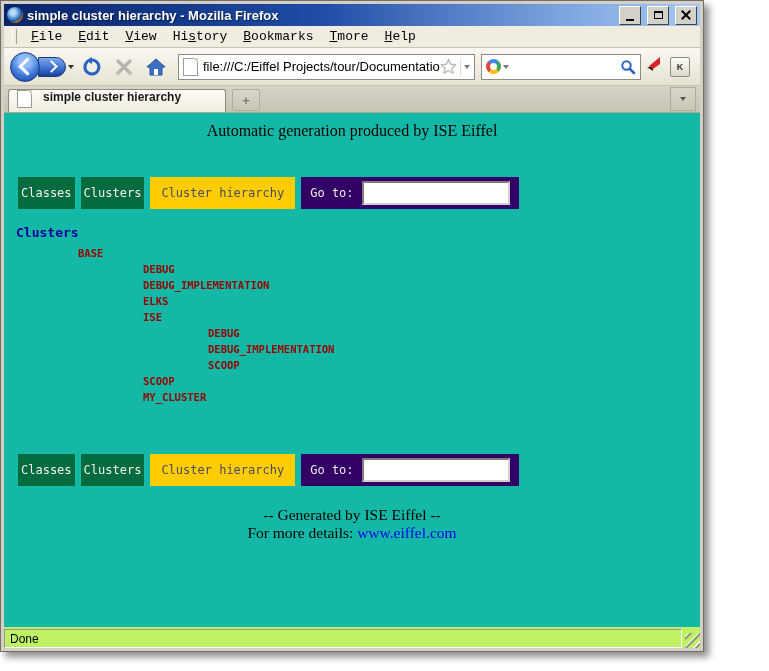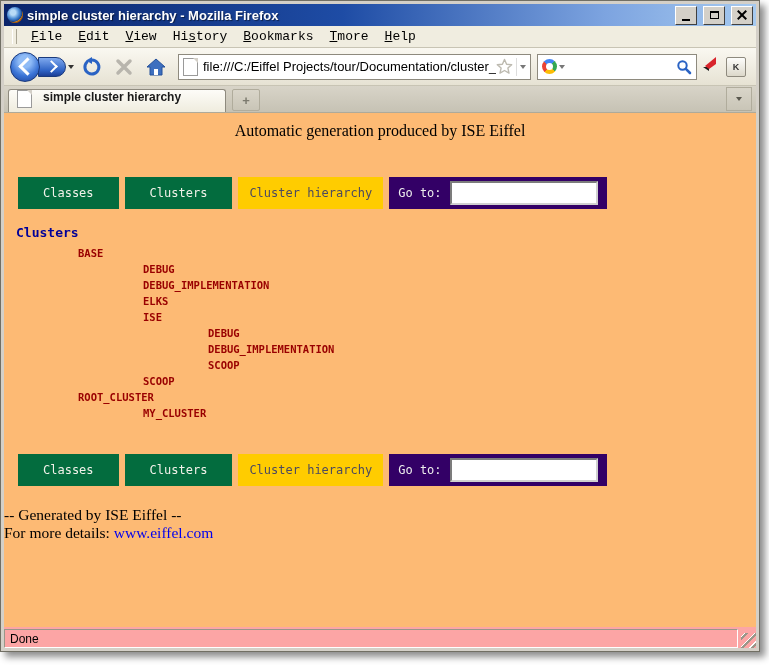--- a/index.html
+++ b/index.html
@@ -3,21 +3,21 @@
 <meta charset="utf-8">
 <style>
   html,body{margin:0;padding:0;}
   body{
     width:769px;height:671px;background:#ffffff;overflow:hidden;position:relative;
     font-family:"Liberation Sans", sans-serif;
     -webkit-font-smoothing:antialiased;
   }
   
   .window{
-    position:absolute;left:0;top:0;width:760px;height:652px;
+    position:absolute;left:0;top:0;width:704px;height:652px;
     background:#D4D0C8;border:1px solid #716F64;padding:3px;
     box-shadow:5px 5px 7px rgba(0,0,0,0.45);
     box-sizing:border-box;display:flex;flex-direction:column;
   }
   .titlebar{
     height:22px;flex:0 0 22px;display:flex;align-items:center;gap:4px;
     background:linear-gradient(to right,#0A246A 0%,#1E4CA5 45%,#7DA4E0 80%,#A6CAF0 100%);
     padding:0 3px;color:#fff;font-weight:bold;font-size:13px;
   }
   .ff-icon{width:16px;height:16px;border-radius:50%;flex:0 0 16px;
@@ -79,44 +79,44 @@
     display:flex;align-items:flex-start;gap:6px;padding:0 8px;box-sizing:border-box;
     font-size:12px;font-weight:bold;color:#1a1a1a;}
   .tab .label{white-space:nowrap;overflow:hidden;}
   .newtab{width:26px;height:20px;margin-left:6px;margin-bottom:1px;border:1px solid #b0ac9c;border-radius:2px;
     background:linear-gradient(#d9d5c9,#c9c5b7);color:#7c7a6e;font-size:13px;font-weight:bold;
     display:flex;align-items:center;justify-content:center;}
   .tab-dd{margin-left:auto;width:24px;height:22px;margin-bottom:1px;border:1px solid #b0ac9c;
     background:linear-gradient(#d9d5c9,#c9c5b7);display:flex;align-items:center;justify-content:center;}
   .tab-dd .dd-caret{border-top-color:#5a584e;}
   
-  .content{flex:1;background:#fdba74;position:relative;overflow:hidden;}
+  .content{flex:1;background:#14b8a6;position:relative;overflow:hidden;}
   .doc-header{position:absolute;top:9px;left:0;width:100%;text-align:center;
     font-family:"Liberation Serif", serif;font-size:16px;color:#000;}
   .btn-row{position:absolute;left:14px;display:flex;align-items:stretch;gap:6px;
     font-family:"DejaVu Sans Mono","Liberation Mono",monospace;font-size:12px;}
   .btn-row.row1{top:64px;} .btn-row.row2{top:341px;}
-  .navbtn{height:32px;display:flex;align-items:center;padding:0 25px;box-sizing:border-box;}
+  .navbtn{height:32px;display:flex;align-items:center;padding:0 3px;box-sizing:border-box;}
   .navbtn.green{background:#036C3E;color:#F2F2EA;}
   .navbtn.yellow{background:#FFCC00;color:#4C4A60;padding:0 11px;}
   .goto{background:#330066;color:#EDEDED;display:flex;align-items:center;padding:0 9px;gap:8px;height:32px;box-sizing:border-box;}
   .goto input{width:140px;height:20px;border:2px inset #d0d0d0;background:#fff;outline:none;
     font-family:"DejaVu Sans Mono","Liberation Mono",monospace;font-size:12px;padding:0 2px;}
   .section-title{position:absolute;top:112px;left:12px;
     font-family:"DejaVu Sans Mono","Liberation Mono",monospace;font-weight:bold;font-size:13px;color:#000099;}
   .tree{position:absolute;top:132px;left:12px;width:700px;
     font-family:"DejaVu Sans Mono","Liberation Mono",monospace;font-weight:bold;font-size:10.5px;color:#990000;}
   .tree-row{height:16px;line-height:16px;white-space:pre;}
   .lvl1{padding-left:62px;} .lvl2{padding-left:127px;} .lvl3{padding-left:192px;}
-  .footer{position:absolute;top:393px;left:0;width:100%;
+  .footer{position:absolute;top:393px;left:0;width:100%;text-align:center;
     font-family:"Liberation Serif", serif;font-size:15.5px;color:#000;}
   .footer .line{height:18px;line-height:18px;}
   .footer a{color:#0000EE;text-decoration:none;}
   
-  .statusbar{height:19px;flex:0 0 19px;background:#fca5a5;display:flex;align-items:stretch;padding-top:2px;gap:3px;}
+  .statusbar{height:19px;flex:0 0 19px;background:#bef264;display:flex;align-items:stretch;padding-top:2px;gap:3px;}
   .status-panel{flex:1;border:1px solid;border-color:#9A9689 #FFFFFF #FFFFFF #9A9689;
     font-size:12px;color:#000;display:flex;align-items:center;padding-left:5px;}
   .resize-grip{width:15px;flex:0 0 15px;align-self:flex-end;height:15px;
     background:repeating-linear-gradient(-45deg,transparent 0 2px,#9A9689 2px 4px,#ffffff 4px 5px,transparent 5px 7px);}
 </style>
 </head>
 <body>
 
 <div class="window">
 
@@ -229,21 +229,20 @@
     <div class="tree">
         <div class="tree-row lvl1">BASE</div>
         <div class="tree-row lvl2">DEBUG</div>
         <div class="tree-row lvl2">DEBUG_IMPLEMENTATION</div>
         <div class="tree-row lvl2">ELKS</div>
         <div class="tree-row lvl2">ISE</div>
         <div class="tree-row lvl3">DEBUG</div>
         <div class="tree-row lvl3">DEBUG_IMPLEMENTATION</div>
         <div class="tree-row lvl3">SCOOP</div>
         <div class="tree-row lvl2">SCOOP</div>
-        <div class="tree-row lvl1">ROOT_CLUSTER</div>
         <div class="tree-row lvl2">MY_CLUSTER</div>
       </div>
 
     <div class="btn-row row2">
       <span class="navbtn green">Classes</span>
       <span class="navbtn green">Clusters</span>
       <span class="navbtn yellow">Cluster hierarchy</span>
       <span class="goto">
         <span>Go to:</span>
         <input value="" style="">

